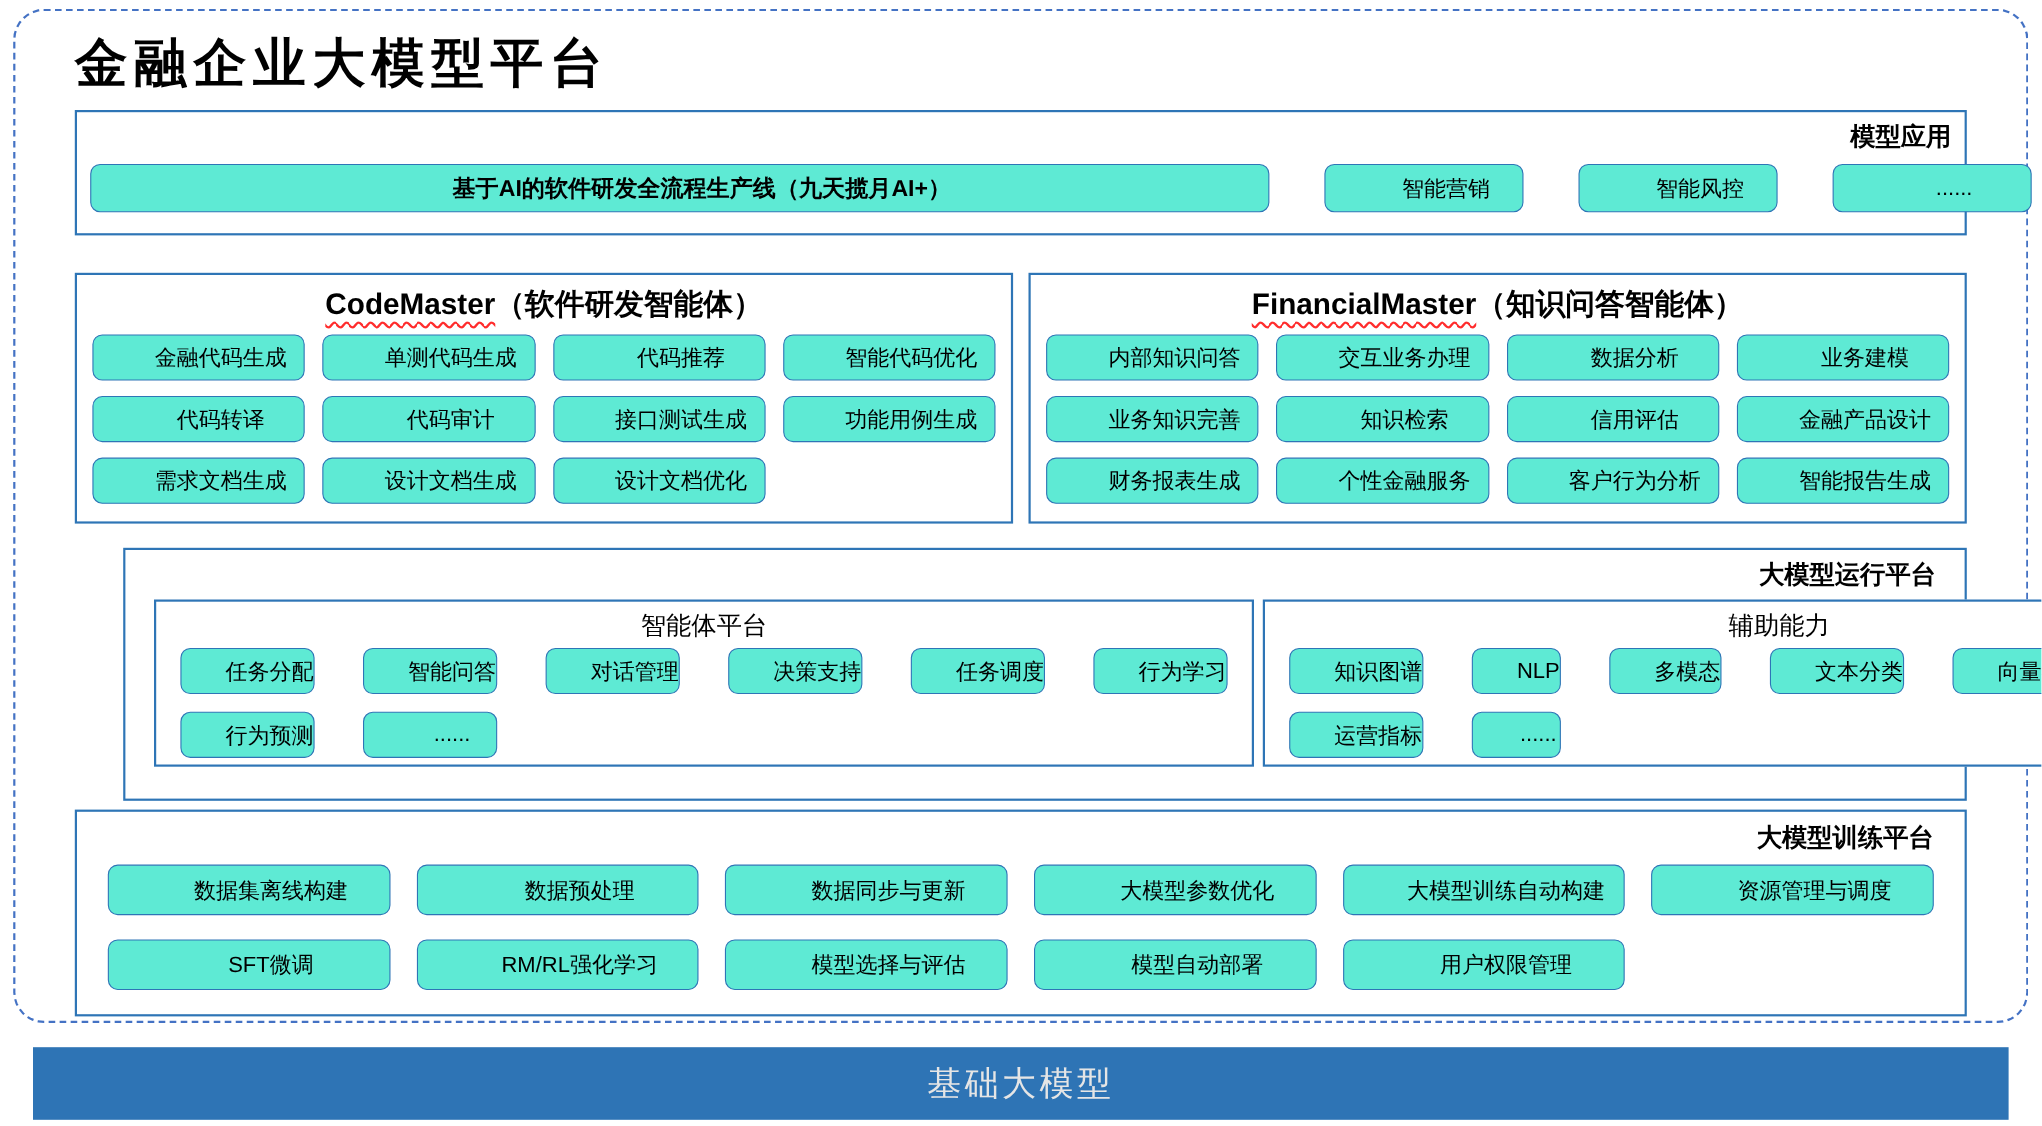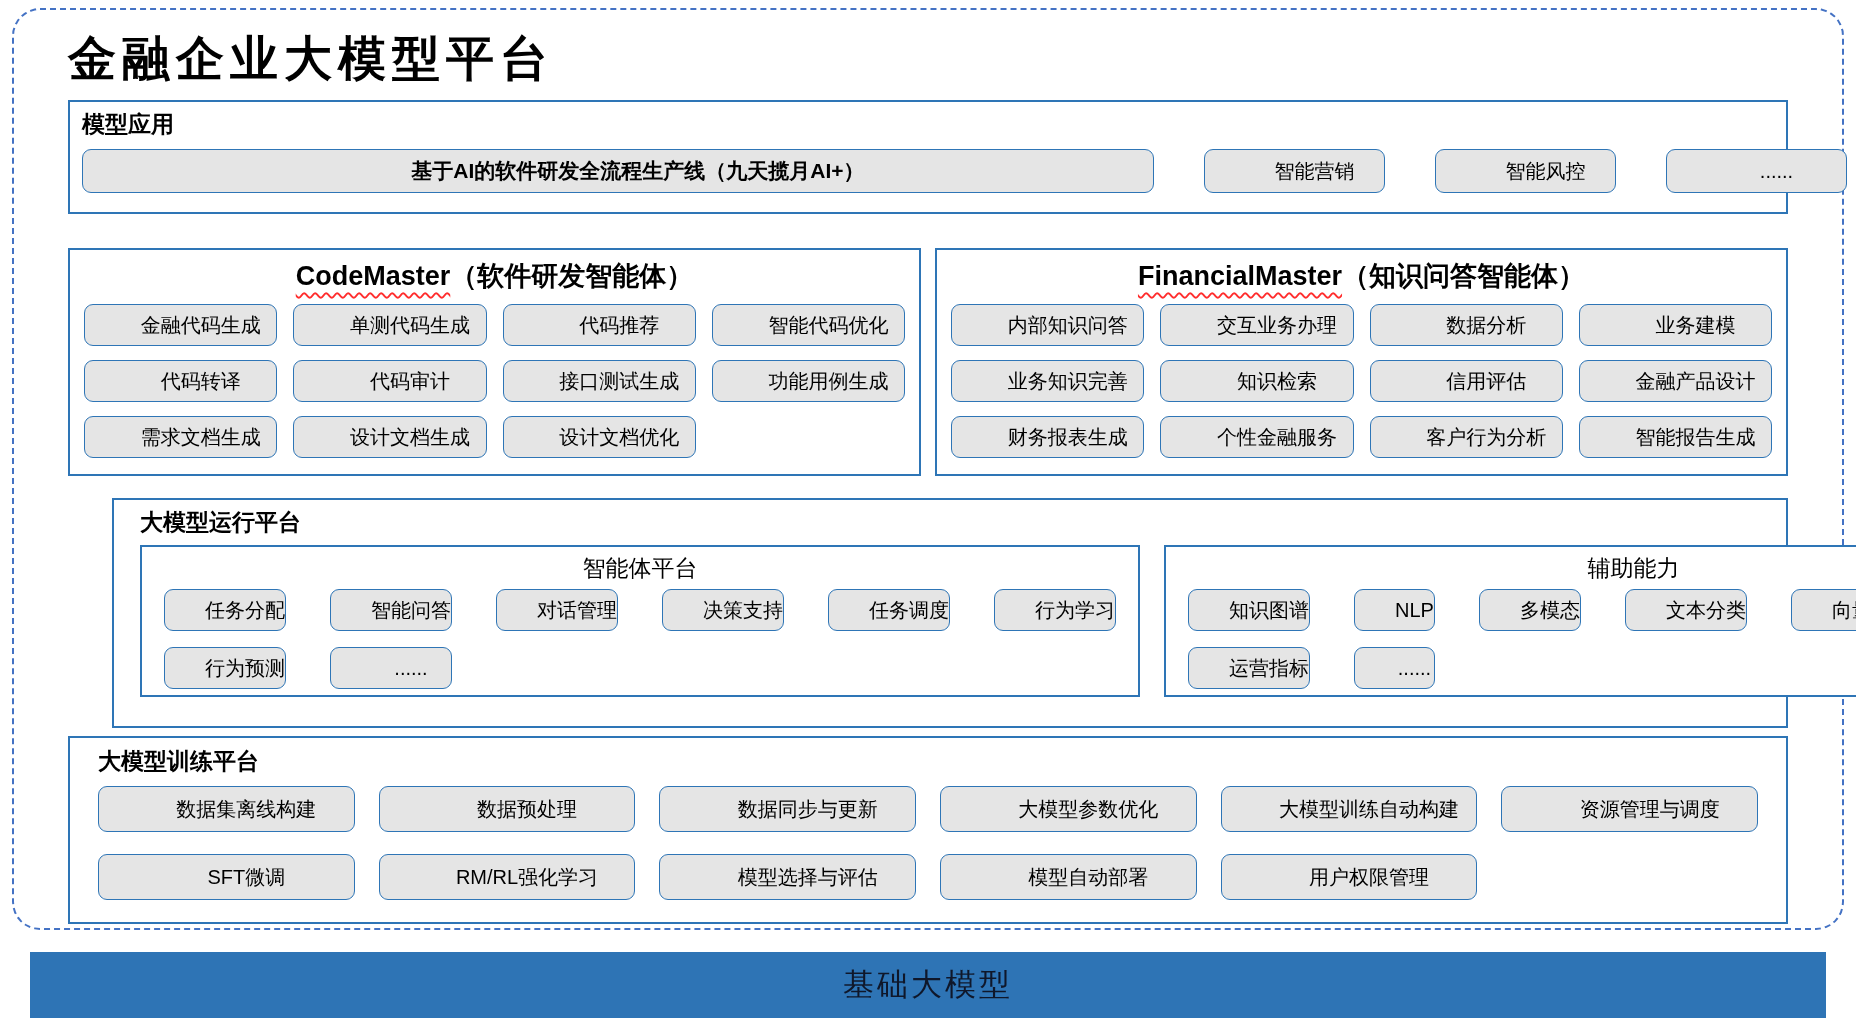--- a/index.html
+++ b/index.html
@@ -12,27 +12,27 @@
     position:absolute; left:12px; top:8px; width:1832px; height:922px;
     border:2px dashed #4472C4; border-radius:28px; box-sizing:border-box;
     padding:10px 54px 0 54px;
   }
   .main-title {
     font-family:"Liberation Serif","DejaVu Serif",serif;
     font-weight:700; font-size:48px; line-height:78px; height:80px;
     letter-spacing:6px;
   }
   .box { border:2px solid #2E75B6; box-sizing:border-box; background:#fff; }
-  .sec-header { text-align:left; font-weight:700; font-size:23px; line-height:34px; }
+  .sec-header { text-align:right; font-weight:700; font-size:23px; line-height:34px; }
 
   
   .sec-app { height:114px; padding:5px 12px; }
   .app-row { display:flex; gap:28px; margin-top:8px; }
   .btn {
-    border:1.6px solid #2E75B6; border-radius:9px; background:#e5e5e5;
+    border:1.6px solid #2E75B6; border-radius:9px; background:#5eead4;
     display:flex; align-items:center; justify-content:center;
     font-size:20px; height:44px; box-sizing:border-box; text-align:right;
     white-space:nowrap;
     padding-left:40px;
   }
   .btn-wide { flex:0 0 1072px; font-weight:700; font-size:21px; }
   .app-btn { flex:0 0 181px;margin-left:22px; }
 
   
   .agents-row { display:flex; gap:14px; margin-top:34px; }
@@ -41,35 +41,35 @@
   .squiggle {
     text-decoration-line:underline; text-decoration-style:wavy;
     text-decoration-color:#FF2D2D; text-decoration-thickness:2px;
     text-underline-offset:7px;
   }
   .grid4 { display:grid; grid-template-columns:repeat(4,1fr); column-gap:16px; row-gap:14px; }
   .grid4 .btn { height:42px; }
 
   
   .sec-runtime { margin-top:22px; height:230px; padding:5px 26px;margin-left:44px; }
-  .runtime-cols { display:flex; gap:24px; margin-top:6px; }
+  .runtime-cols { display:flex; gap:8px; margin-top:6px; }
   .inner-box { flex:1; border:2px solid #2E75B6; box-sizing:border-box; height:152px; padding:2px 22px; background:#fff; }
   .inner-header { text-align:center; font-size:23px; font-weight:400; line-height:38px; margin-bottom:2px; }
   .grid4-wide { display:grid; grid-template-columns:repeat(6,1fr); column-gap:44px; row-gap:16px; }
   .grid4-wide .btn { height:42px; }
 
   
   .sec-training { margin-top:8px; height:188px; padding:6px 28px; }
   .grid6 { display:grid; grid-template-columns:repeat(6,1fr); column-gap:24px; row-gap:22px; margin-top:8px; }
   .grid6 .btn { height:46px; }
 
   
   .foundation-bar {
     position:absolute; left:30px; right:30px; top:952px; height:66px;
-    background:#2E74B5; color:#0f172a; display:flex; align-items:center;
+    background:#2E74B5; color:#e5e5e5; display:flex; align-items:center;
     justify-content:center; font-size:31px; letter-spacing:3px;
   }
 </style>
 </head>
 <body>
 
 <div class="canvas">
   <div class="outer">
 
     <div class="main-title">金融企业大模型平台</div>

